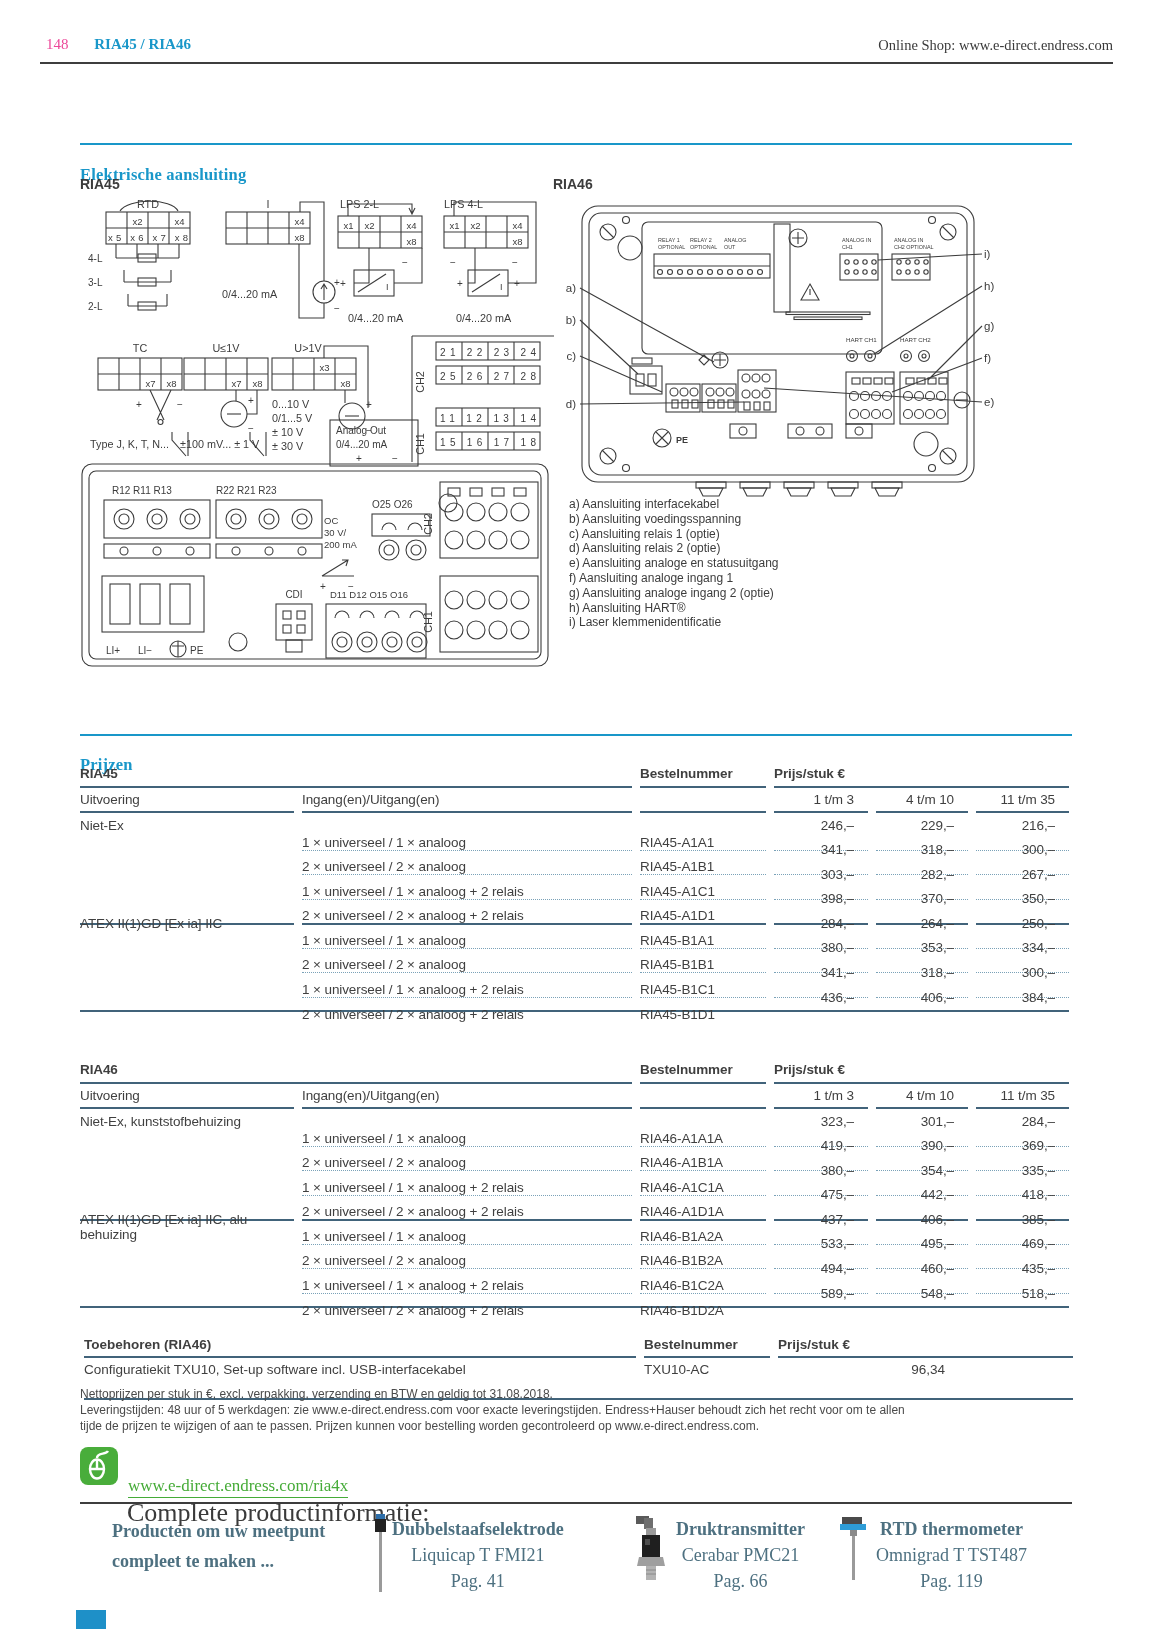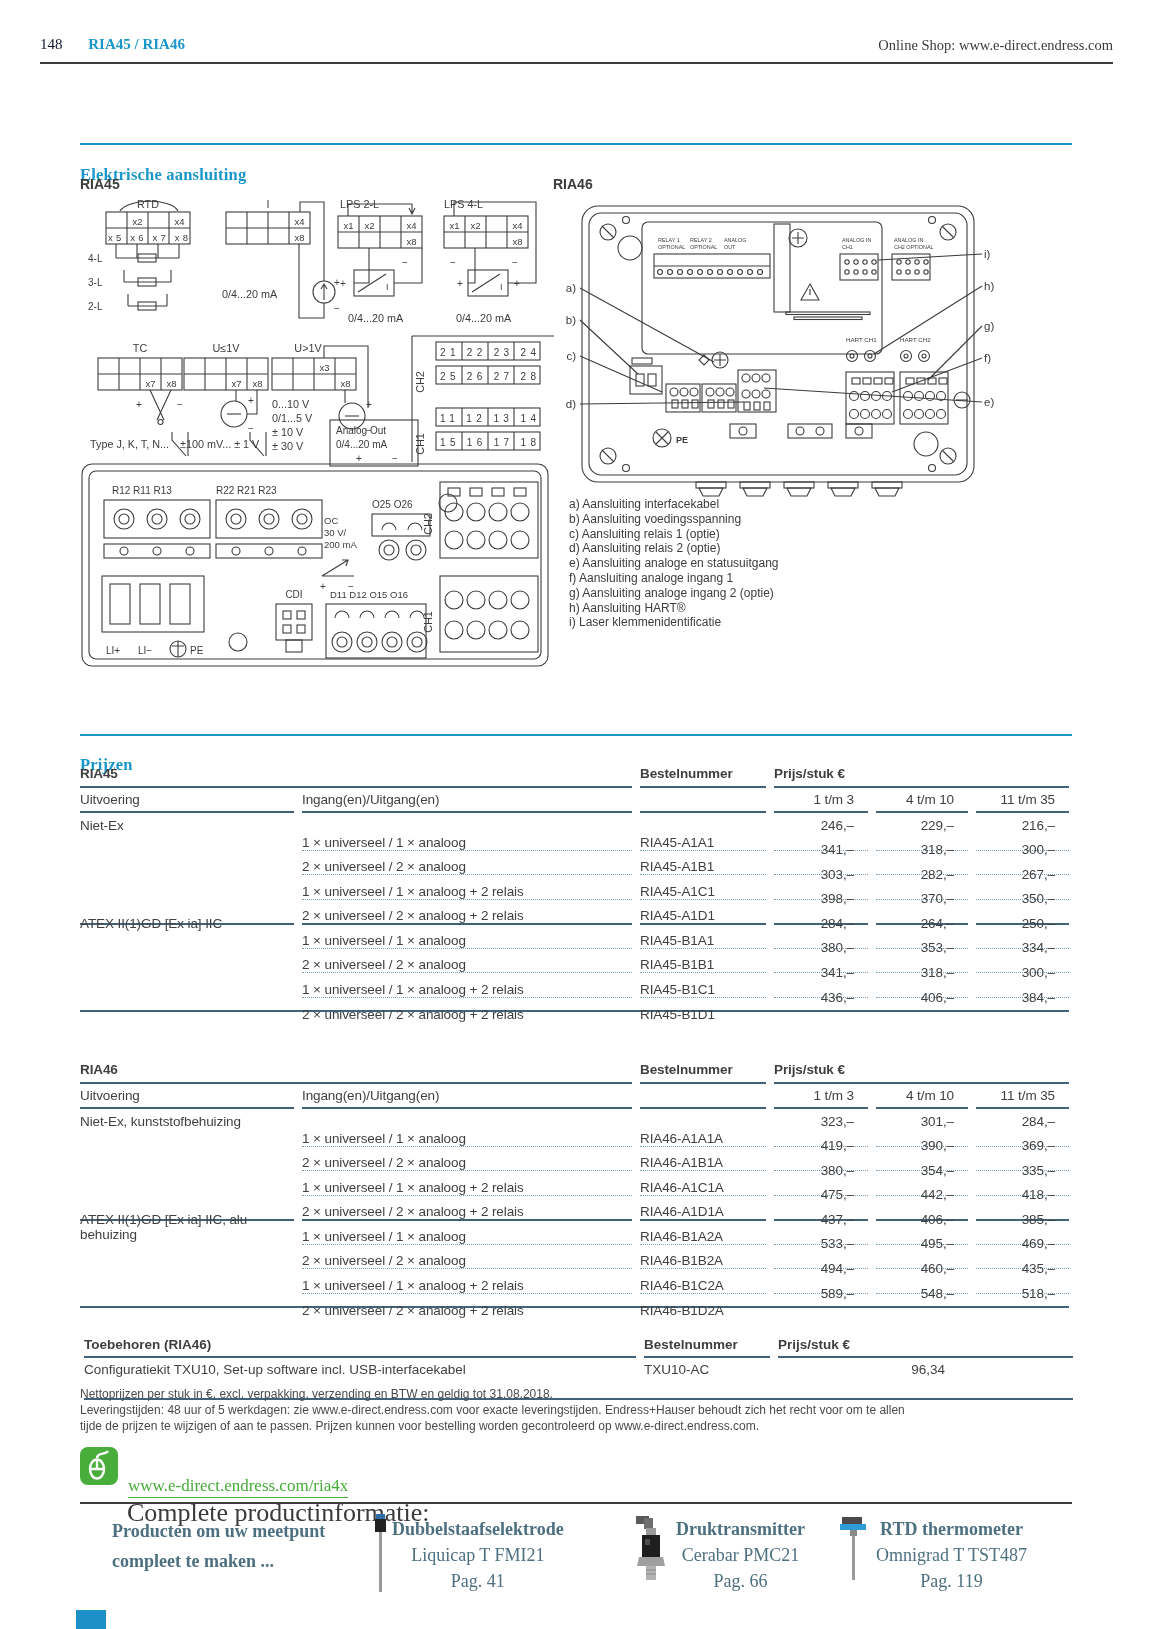--- a/index.html
+++ b/index.html
@@ -3,21 +3,21 @@
 <meta charset="utf-8">
 <style>
   * { box-sizing: border-box; margin: 0; padding: 0; }
   html,body { background:#ffffff; }
   body { font-family:"Liberation Sans", sans-serif; color:#3f3f3f; }
   #canvas { position:relative; width:1152px; height:1629px; background:#fff; overflow:hidden; margin:0 auto; }
 
   
   .hdr { position:absolute; top:36px; left:40px; width:1073px; height:24px;
          font-family:"Liberation Serif","DejaVu Serif",serif; font-size:15px; }
-  .hdr .pnum { color:#0f172a; margin-right:22px; }
+  .hdr .pnum { color:#ec4899; margin-right:22px;margin-left:6px; }
   .hdr .ptitle { color:#1997c9; font-weight:bold; }
   .hdr .shop { position:absolute; right:0; top:1px; color:#3a3a3a; font-size:14.5px; }
   .rule-dark { position:absolute; left:40px; top:62px; width:1073px; height:2px; background:#3d3d3d; }
 
   
   .h2 { position:absolute; left:80px; font-family:"Liberation Serif","DejaVu Serif",serif;
         font-weight:bold; font-size:16.5px; color:#1997c9; letter-spacing:.2px;margin-top:47px; }
   .h2-el { top:118px; }
   .h2-pr { top:708px; }
   .rule-blue { position:absolute; left:80px; width:992px; height:2px; background:#1997c9; }

